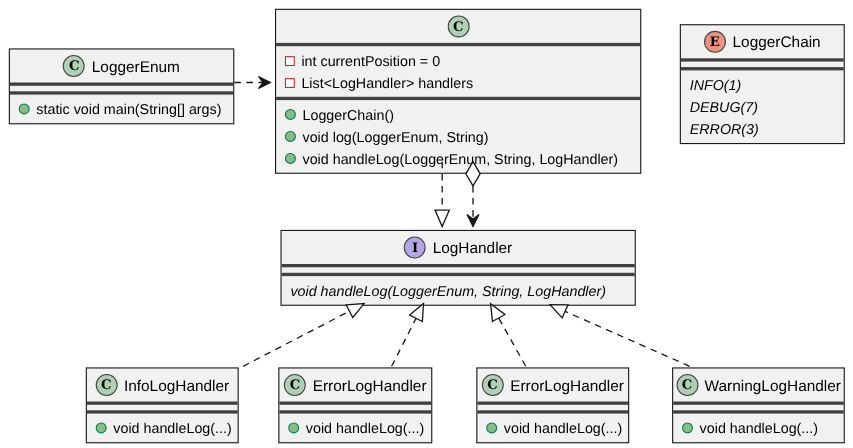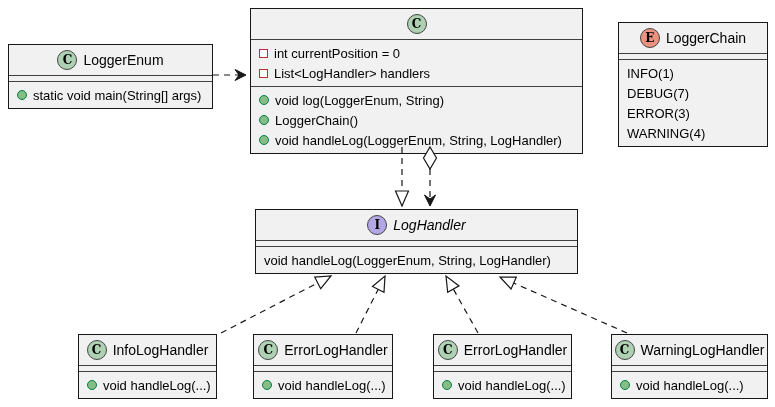--- a/index.html
+++ b/index.html
@@ -9,37 +9,37 @@
   }
   .uml-box{
     position:absolute;background:#F1F1F1;border:1px solid #181818;
     box-sizing:border-box;font-size:13px;
   }
   .hdr{
     display:flex;align-items:center;justify-content:center;gap:6px;
     padding:4px 8px;min-height:22px;
   }
   .title{font-size:14px;white-space:nowrap;}
-  .title.italic{font-style:italic;}
+  .title.italic{}
   .spot{
     width:18px;height:18px;border-radius:50%;border:1px solid #454545;
     display:flex;align-items:center;justify-content:center;flex:0 0 auto;
     font-family:"DejaVu Serif",serif;font-weight:bold;font-size:12px;line-height:1;color:#000;
   }
   .spot-c{background:#ADD1B2;}
   .spot-e{background:#EB937F;}
   .spot-i{background:#B4A7E5;}
-  .comp{border-top:1px solid #404040;padding:3px 0;}
+  .comp{border-top:3px solid #404040;padding:3px 0;}
   .comp.empty{height:5px;padding:0;}
   .member{display:flex;align-items:center;gap:6px;padding:0 8px;height:20px;white-space:nowrap;}
   .member .mtext{white-space:nowrap;}
   .vis{flex:0 0 auto;display:inline-block;}
   .vis.pub{width:8px;height:8px;border-radius:50%;background:#84BE84;border:1px solid #038048;}
   .vis.priv{width:7px;height:7px;background:#ffffff;border:1px solid #C82930;}
-  .noicon{padding-left:8px;}
+  .noicon{padding-left:8px;font-style:italic;}
   svg.connectors{position:absolute;left:0;top:0;pointer-events:none;}
 </style>
 </head>
 <body>
 
 <div id="canvas">
 
   <div class="uml-box" style="left:8px;top:44px;width:205px;">
     <div class="hdr">
       <span class="spot spot-c">C</span>
@@ -64,25 +64,25 @@
         <span class="mtext">int currentPosition = 0</span>
       </div>
       <div class="member">
         <span class="vis priv"></span>
         <span class="mtext">List&lt;LogHandler&gt; handlers</span>
       </div>
     </div>
     <div class="comp">
       <div class="member">
         <span class="vis pub"></span>
+        <span class="mtext">LoggerChain()</span>
+      </div>
+      <div class="member">
+        <span class="vis pub"></span>
         <span class="mtext">void log(LoggerEnum, String)</span>
-      </div>
-      <div class="member">
-        <span class="vis pub"></span>
-        <span class="mtext">LoggerChain()</span>
       </div>
       <div class="member">
         <span class="vis pub"></span>
         <span class="mtext">void handleLog(LoggerEnum, String, LogHandler)</span>
       </div>
     </div>
   </div>
 
   <div class="uml-box" style="left:618px;top:22px;width:150px;">
     <div class="hdr">
@@ -92,23 +92,20 @@
     <div class="comp empty"></div>
     <div class="comp">
       <div class="member noicon">
         <span class="mtext">INFO(1)</span>
       </div>
       <div class="member noicon">
         <span class="mtext">DEBUG(7)</span>
       </div>
       <div class="member noicon">
         <span class="mtext">ERROR(3)</span>
-      </div>
-      <div class="member noicon">
-        <span class="mtext">WARNING(4)</span>
       </div>
     </div>
   </div>
 
   <div class="uml-box" style="left:255px;top:209px;width:323px;">
     <div class="hdr">
       <span class="spot spot-i">I</span>
       <span class="title italic">LogHandler</span>
     </div>
     <div class="comp empty"></div>

